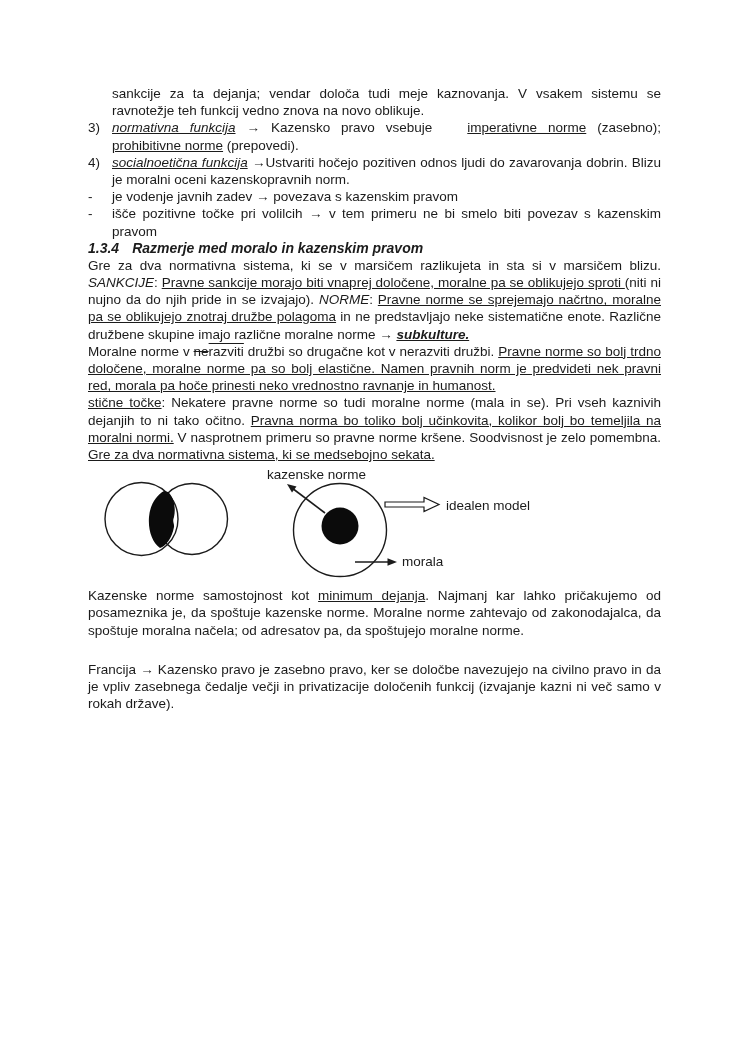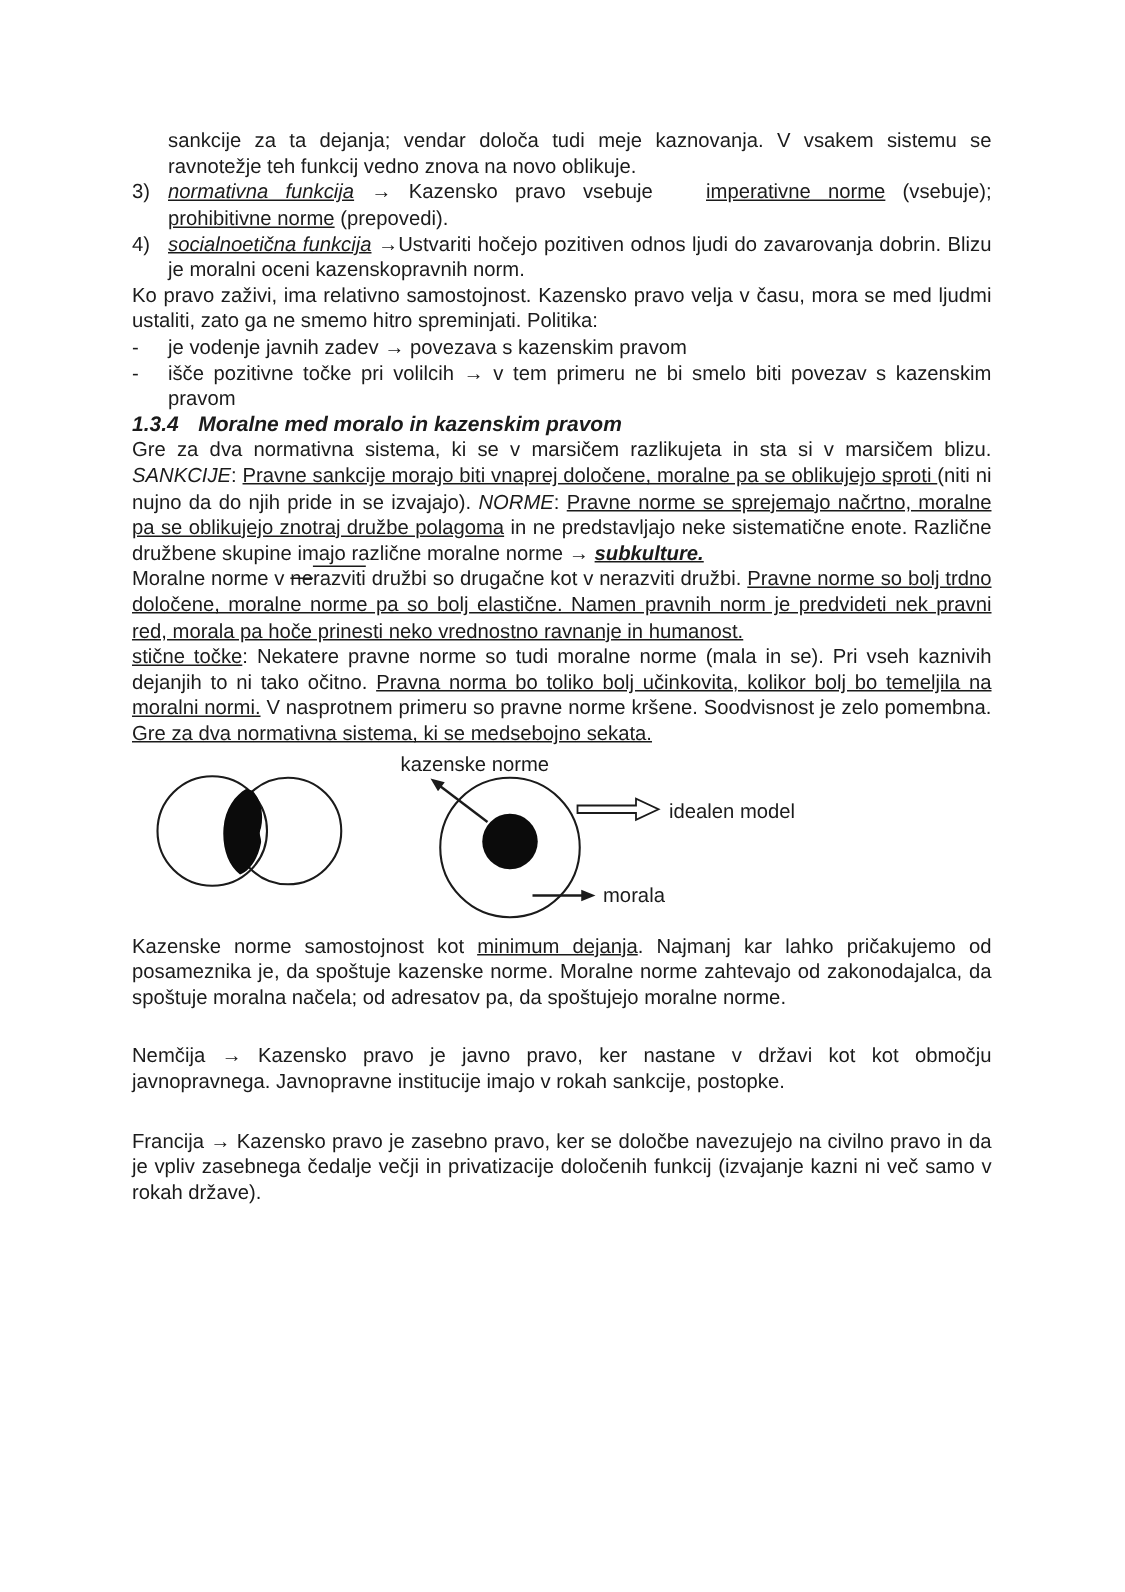--- a/index.html
+++ b/index.html
@@ -39,41 +39,40 @@
 </head>
 <body>
 
 <div class="page">
   <div class="content">
 
     <p class="cont-para"><span>sankcije za ta dejanja; vendar določa tudi meje kaznovanja. V vsakem sistemu se ravnotežje teh funkcij vedno znova na novo oblikuje.</span></p>
 
     <div class="li">
       <span class="num">3)</span>
-      <span class="li-text"><span style="font-style: italic; text-decoration: underline;">normativna funkcija</span><span> → Kazensko pravo vsebuje </span><span style="text-decoration: underline; margin-left: 24px;">imperativne norme</span><span> (vsebuje); </span><span style="text-decoration: underline;">prohibitivne norme</span><span> (prepovedi).</span></span>
+      <span class="li-text"><span style="font-style: italic; text-decoration: underline;">normativna funkcija</span><span> → Kazensko pravo vsebuje </span><span style="text-decoration: underline; margin-left: 24px;">imperativne norme</span><span> (zasebno); </span><span style="text-decoration: underline;">prohibitivne norme</span><span> (prepovedi).</span></span>
     </div>
     <div class="li">
       <span class="num">4)</span>
       <span class="li-text"><span style="font-style: italic; text-decoration: underline;">socialnoetična funkcija</span><span> →Ustvariti hočejo pozitiven odnos ljudi do zavarovanja dobrin. Blizu je moralni oceni kazenskopravnih norm.</span></span>
     </div>
 
 
-    <p class="para"><span>Ko pravo zaživi, ima relativno samostojnost. Kazensko pravo velja v času, mora se med ljudmi ustaliti, zato ga ne smemo hitro spreminjati. Politika:</span></p>
 
     <div class="li">
       <span class="num">-</span>
       <span class="li-text"><span>je vodenje javnih zadev → povezava s kazenskim pravom</span></span>
     </div>
     <div class="li">
       <span class="num">-</span>
       <span class="li-text"><span>išče pozitivne točke pri volilcih → v tem primeru ne bi smelo biti povezav s kazenskim pravom</span></span>
     </div>
 
     <h2 class="sec h-134">
-      <span class="h-num">1.3.4</span><span>Moralne med moralo in kazenskim pravom</span>
+      <span class="h-num">1.3.4</span><span>Razmerje med moralo in kazenskim pravom</span>
     </h2>
 
     <p class="para"><span>Gre za dva normativna sistema, ki se v marsičem razlikujeta in sta si v marsičem blizu. </span><span style="font-style: italic;">SANKCIJE</span><span>: </span><span style="text-decoration: underline;">Pravne sankcije morajo biti vnaprej določene, moralne pa se oblikujejo sproti </span><span>(niti ni nujno da do njih pride in se izvajajo). </span><span style="font-style: italic;">NORME</span><span>: </span><span style="text-decoration: underline;">Pravne norme se sprejemajo načrtno, moralne pa se oblikujejo znotraj družbe polagoma</span><span> in ne predstavljajo neke sistematične enote. Različne družbene skupine imajo različne moralne norme → </span><span style="font-weight: 700; font-style: italic; text-decoration: underline;">subkulture.</span></p>
     <p class="para"><span>Moralne norme v </span><span style="text-decoration: line-through;">ne</span><span style="text-decoration: overline;">razviti</span><span> družbi so drugačne kot v nerazviti družbi. </span><span style="text-decoration: underline;">Pravne norme so bolj trdno določene, moralne norme pa so bolj elastične. Namen pravnih norm je predvideti nek pravni red, morala pa hoče prinesti neko vrednostno ravnanje in humanost.</span></p>
     <p class="para"><span style="text-decoration: underline;">stične točke</span><span>: Nekatere pravne norme so tudi moralne norme (mala in se). Pri vseh kaznivih dejanjih to ni tako očitno. </span><span style="text-decoration: underline;">Pravna norma bo toliko bolj učinkovita, kolikor bolj bo temeljila na moralni normi.</span><span> V nasprotnem primeru so pravne norme kršene. Soodvisnost je zelo pomembna. </span><span style="text-decoration: underline;">Gre za dva normativna sistema, ki se medsebojno sekata.</span></p>
 
     <svg class="diagram" width="573" height="118" viewBox="0 0 573 118">
 
       <g>
         <circle cx="53.5" cy="55" r="36.5" fill="none" stroke="#1b1b1b" stroke-width="1.4"></circle>
@@ -95,20 +94,19 @@
         <text x="358" y="46">idealen model</text>
         <g>
           <line x1="267" y1="98" x2="301" y2="98" stroke="#1b1b1b" stroke-width="1.6"></line>
           <polygon points="309,98 299.5,94.2 299.5,101.8" fill="#1b1b1b"></polygon>
         </g>
         <text x="314" y="102">morala</text>
       </g>
     </svg>
 
     <p class="para mt-small"><span>Kazenske norme samostojnost kot </span><span style="text-decoration: underline;">minimum dejanja</span><span>. Najmanj kar lahko pričakujemo od posameznika je, da spoštuje kazenske norme. Moralne norme zahtevajo od zakonodajalca, da spoštuje moralna načela; od adresatov pa, da spoštujejo moralne norme.</span></p>
-    <p class="para mt-block"><span>Nemčija → Kazensko pravo je javno pravo, ker nastane v državi kot kot območju javnopravnega. Javnopravne institucije imajo v rokah sankcije, postopke.</span></p>
     <p class="para mt-block"><span>Francija → Kazensko pravo je zasebno pravo, ker se določbe navezujejo na civilno pravo in da je vpliv zasebnega čedalje večji in privatizacije določenih funkcij (izvajanje kazni ni več samo v rokah države).</span></p>
 
   </div>
 
   <div class="footer-rule"></div>
   <div class="page-number">6</div>
 </div>
 
 </body></html>

